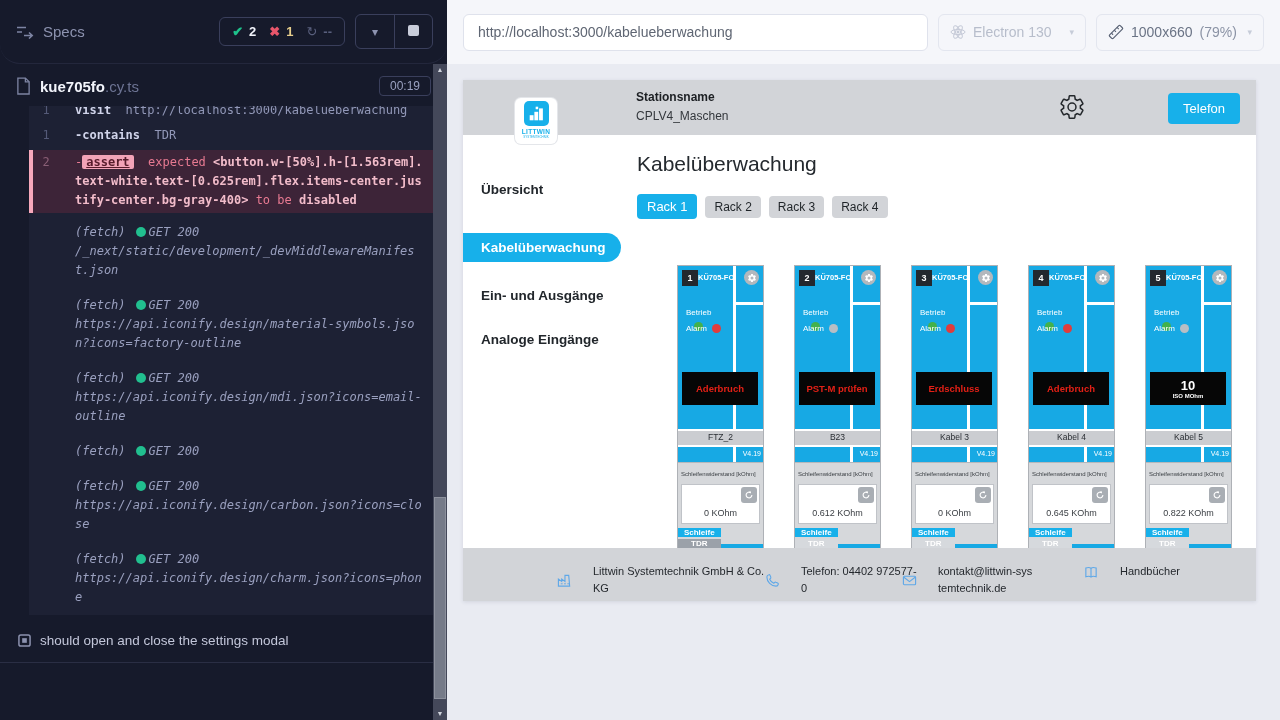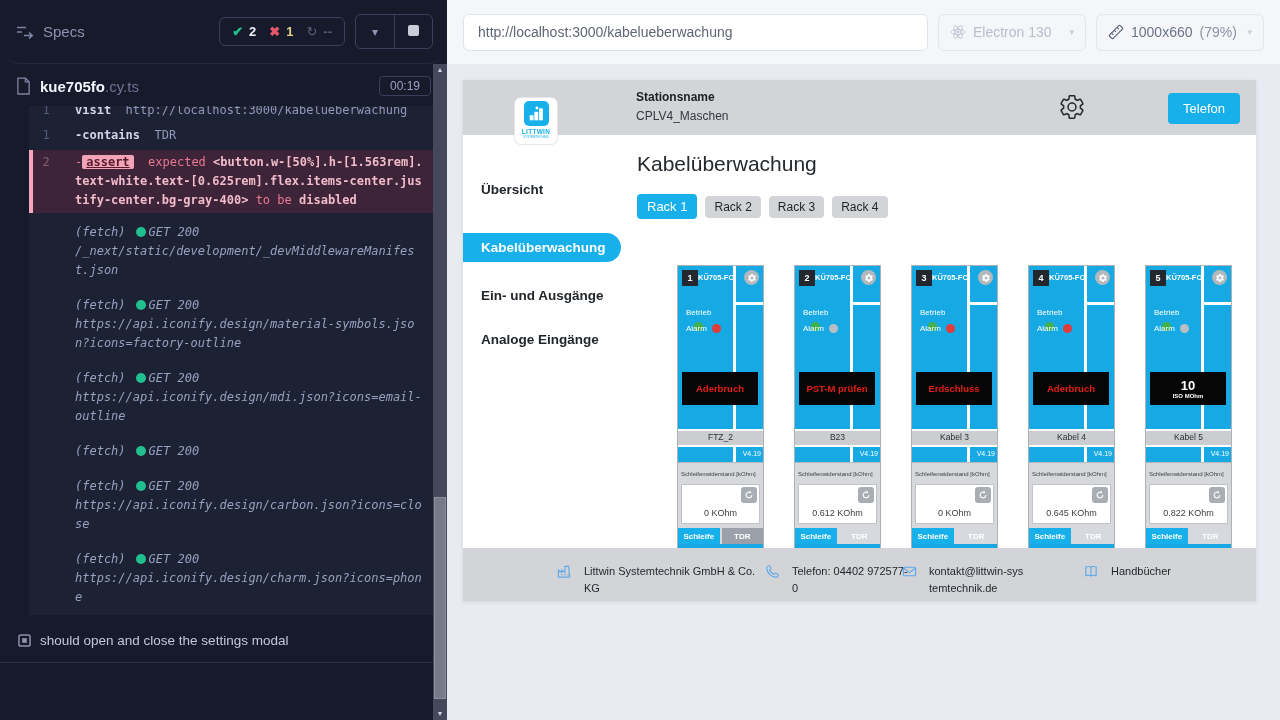--- a/index.html
+++ b/index.html
@@ -93,29 +93,29 @@
   .lcd-alarm { color:#e32016; font-size:9.5px; font-weight:bold; white-space:nowrap; }
   .lcd-val { color:#fff; font-size:13px; font-weight:bold; line-height:14px; }
   .lcd-unit { color:#fff; font-size:6px; font-weight:bold; }
   .cable-strip { position:absolute; left:0; right:0; top:163px; height:18px; background:#cbcdd1; border-top:2px solid #fff; border-bottom:2px solid #fff; color:#2a2e33; font-size:8.5px; text-align:center; line-height:13px; z-index:3; }
   .version { position:absolute; right:2px; top:184px; color:#fff; font-size:7px; z-index:2; }
   .meas-panel { position:absolute; left:0; right:0; top:196px; height:66px; background:#d6d8db; border-top:1px solid #b5b8bc; z-index:2; }
   .meas-label { font-size:6px; color:#3c4045; padding:8px 3px 0 3px; white-space:nowrap; overflow:hidden; }
   .meas-box { position:absolute; left:3px; right:3px; top:21px; bottom:4px; background:#fff; border:1px solid #c0c3c8; }
   .refresh-btn { position:absolute; right:2px; top:2px; width:16px; height:16px; background:#a9aeb4; border-radius:3px; border:none; display:flex; align-items:center; justify-content:center; cursor:pointer; }
   .meas-value { position:absolute; left:0; right:0; bottom:5px; text-align:center; font-size:9px; color:#3c4045; }
-  .btn-row { position:absolute; left:0; right:0; top:262px; height:16px; display:flex; gap:2px; background:#d6d8db; z-index:2; }
+  .btn-row { position:absolute; left:0; right:0; top:262px; height:16px; display:flex; gap:2px; background:#d6d8db; z-index:2;flex-direction:column; }
   .btn-half { width:50%; border:none; color:#fff; font-size:8px; font-weight:bold; display:flex; align-items:center; justify-content:center; cursor:pointer; font-family:inherit; }
   .btn-loop { background:#17b0ea; }
   .btn-tdr { background:#d6d9dd; }
   .btn-tdr.gray400 { background:#9ba1a9; }
   .card-bottom { position:absolute; left:0; right:0; top:278px; bottom:0; background:#17a9e4; }
 
   .app-footer { position:absolute; left:0; right:0; top:468px; height:53px; background:#d2d4d8; z-index:5; }
-  .fcol { position:absolute; top:15px; display:flex; gap:12px; font-size:11px; color:#24282d; line-height:1.55; }
+  .fcol { position:absolute; top:15px; display:flex; gap:21px; font-size:11px; color:#24282d; line-height:1.55;align-items:center; }
   .fcol svg { flex-shrink:0; margin-top:1px; }
   .fcol.c1 { left:94px; } .fcol.c1 .ftxt { width:180px; }
   .fcol.c2 { left:302px; } .fcol.c2 .ftxt { width:118px; }
   .fcol.c3 { left:439px; } .fcol.c3 .ftxt { width:96px; word-break:break-all; }
   .fcol.c4 { left:620px; cursor:pointer; }
 </style>
 </head>
 <body>
 
 <div class="panel">

